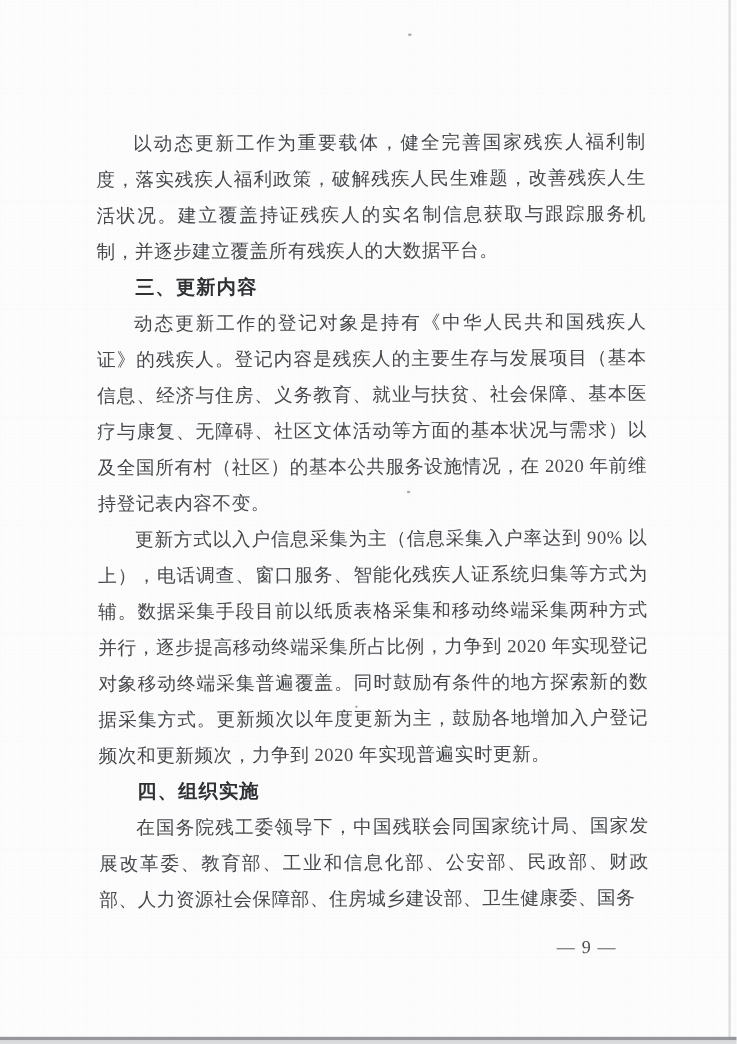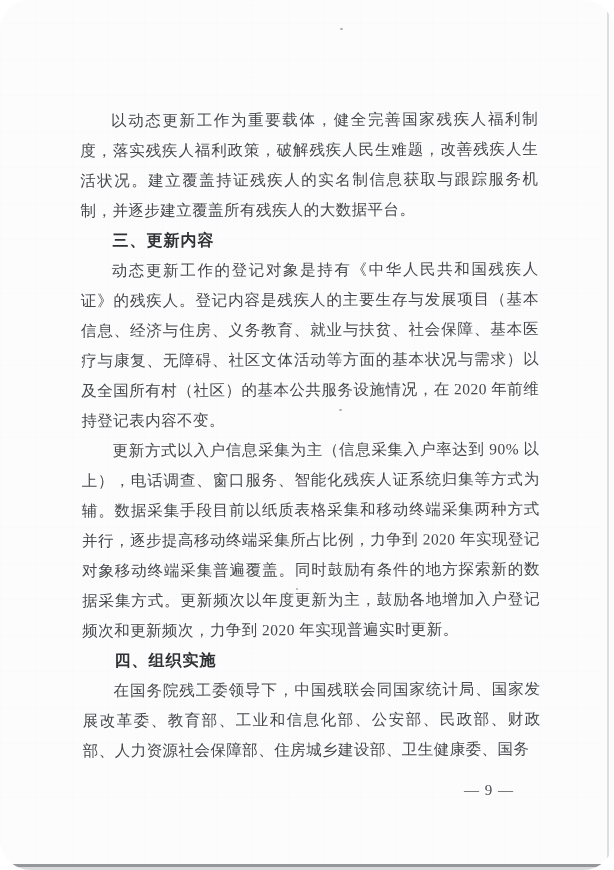--- a/index.html
+++ b/index.html
@@ -11,21 +11,20 @@
     position: relative;
     width: 614px;
     height: 870px;
     background: #fcfcfd;
     overflow: hidden;
     font-family: "Liberation Serif", "DejaVu Serif", serif;
     
     background-image:
       repeating-linear-gradient(0deg, rgba(120,130,150,0.012) 0 1px, transparent 1px 18px),
       repeating-linear-gradient(90deg, rgba(120,130,150,0.012) 0 1px, transparent 1px 18px);
-    border-radius: 31px;
   }
   .content {
     position: absolute;
     left: 80px;
     top: 105px;
     width: 458px;
     transform: rotate(-0.25deg);
     transform-origin: 50% 0;
     color: #46484c;
   }

